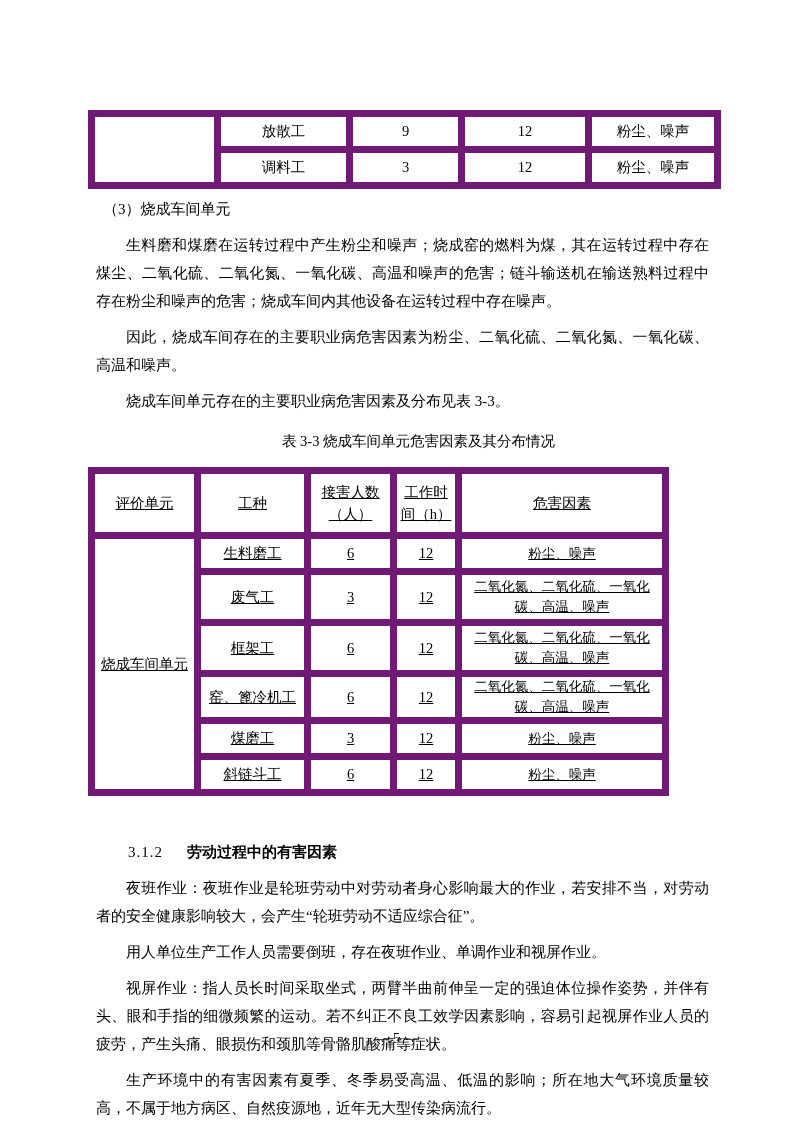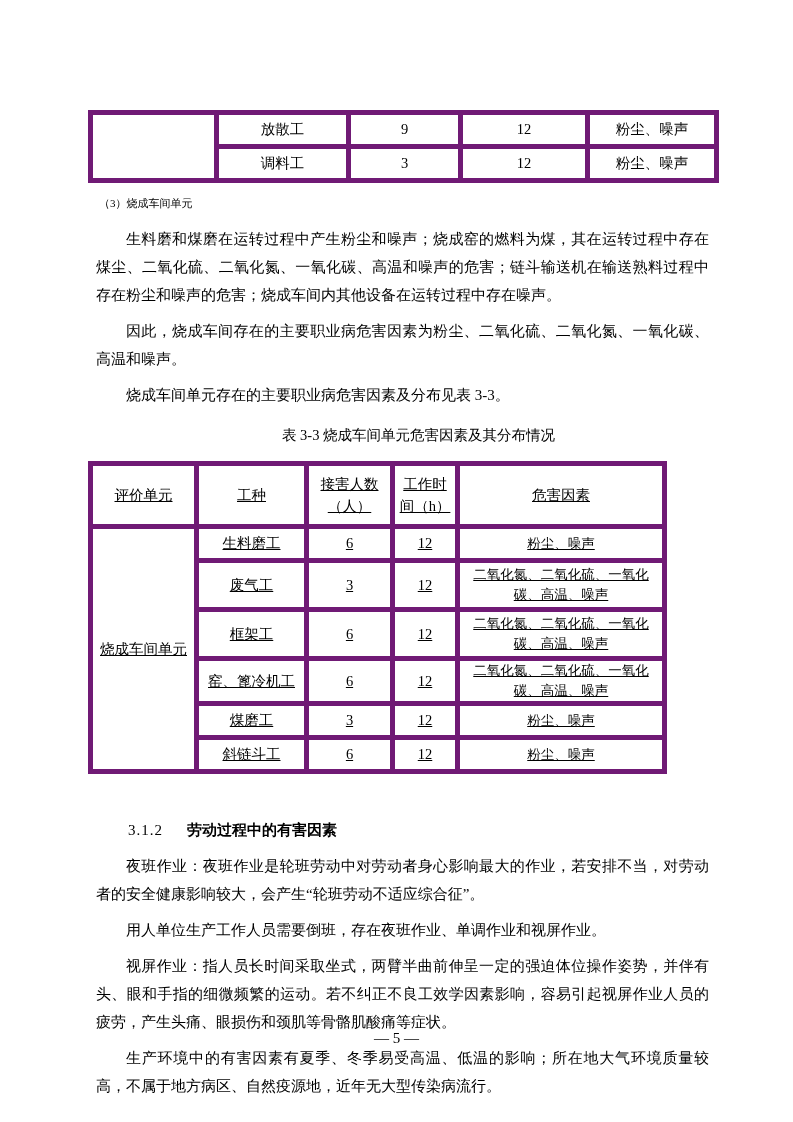--- a/index.html
+++ b/index.html
@@ -12,21 +12,21 @@
     box-sizing: border-box;
     padding: 0 76px 0 88px;
     font-family: "Liberation Serif", "DejaVu Serif", serif;
     color: #000;
     overflow: hidden;
   }
 
   
   table { border-collapse: collapse; table-layout: fixed; }
   td {
-    border: 5px solid #701a75;
+    border: 7px solid #701a75;
     text-align: center;
     vertical-align: middle;
     padding: 0 2px;
     overflow: hidden;
   }
 
   .t-top { margin-top: 110px; width: 626px; font-size: 14.5px; }
   .t-top td { height: 29px; }
 
   .caption {
@@ -41,21 +41,21 @@
   .t33 .hdr td { height: 58px; }
   .pre { white-space: pre-line; line-height: 22px; }
   .rh-s td { height: 29px; }
   .rh-l td { height: 44px; }
   .rh-m td { height: 40px; }
   .haz { font-size: 13.5px; line-height: 20px; }
 
   
   .sub {
     margin: 6px 0 0 0;
-    font-size: 11px;
+    font-size: 15px;
     line-height: 28px;
     text-indent: 1em;
   }
   .para {
     margin: 8px;
     font-size: 15px;
     line-height: 28px;
     text-align: justify;
     text-indent: 2em;
   }

